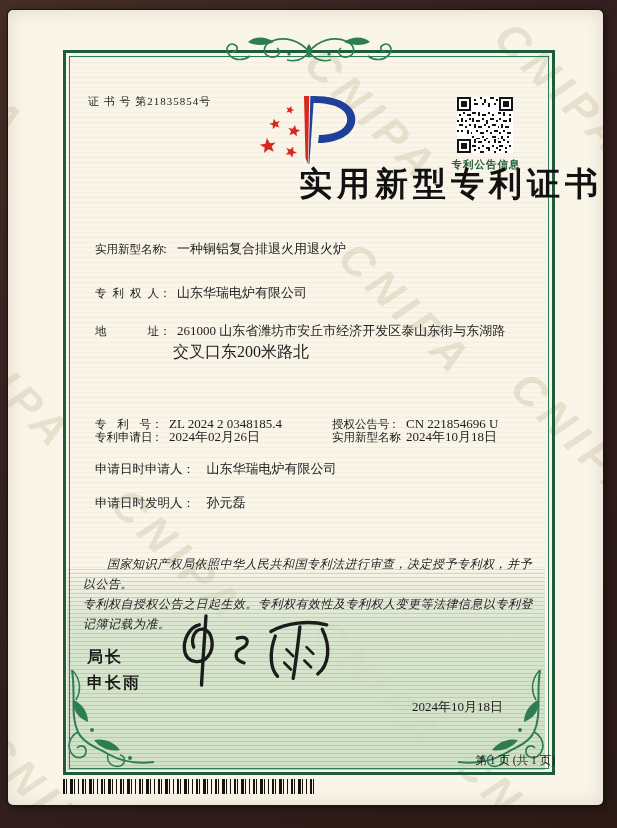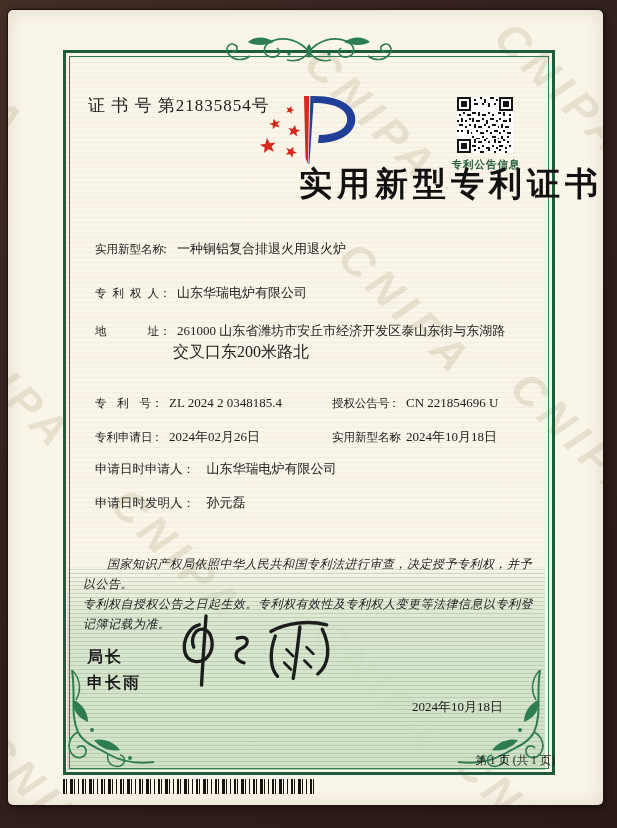--- a/index.html
+++ b/index.html
@@ -36,21 +36,21 @@
   }
   .frame{
     position:absolute;left:55px;top:40px;width:486px;height:719px;z-index:2;
     border:3px solid #1e5c3d;pointer-events:none;
   }
   .frame::after{
     content:"";position:absolute;inset:3px;border:1px solid #2e7d52;
   }
   .orn{position:absolute;z-index:3;}
   .content{position:absolute;inset:0;z-index:4;}
-  .cert-no{position:absolute;left:80px;top:84px;font-size:17px;color:#1c1c1c;letter-spacing:1px;}
+  .cert-no{position:absolute;left:80px;top:84px;font-size:11px;color:#1c1c1c;letter-spacing:1px;}
   .logo{position:absolute;left:248px;top:80px;width:110px;height:80px;}
   .qr{position:absolute;left:449px;top:87px;width:56px;height:56px;}
   .qr-caption{
     position:absolute;left:441px;top:148px;width:74px;text-align:center;
     font-size:10.5px;font-weight:bold;color:#1e5c3d;letter-spacing:1px;
   }
   .title{
     position:absolute;left:0;top:152px;width:595px;text-align:right;
     font-size:33px;font-weight:bold;color:#111;letter-spacing:5px;
   }
@@ -202,21 +202,21 @@
     <div class="row" style="top:274px">
       <span class="jlab w6">专利权人</span><span class="colon">：</span><span class="val">山东华瑞电炉有限公司</span>
     </div>
 
     <div class="row" style="top:312px">
       <span class="jlab w6">地址</span><span class="colon">：</span><span class="val">261000 山东省潍坊市安丘市经济开发区泰山东街与东湖路</span>
     </div>
     <div class="addr2">交叉口东200米路北</div>
 
 
-    <div class="row" style="top:385px">
+    <div class="row" style="top:406px">
       <span class="jlab w5">专利号</span><span class="colon">：</span><span class="val">ZL 2024 2 0348185.4</span>
       <span class="rcol">
         <span class="jlab w5">授权公告号</span><span class="colon">：</span><span class="val">CN 221854696 U</span>
       </span>
     </div>
 
     <div class="row" style="top:418px">
       <span class="jlab w5">专利申请日</span><span class="colon">：</span><span class="val">2024年02月26日</span>
       <span class="rcol">
         <span class="jlab w5">实用新型名称</span><span class="colon">：</span><span class="val">2024年10月18日</span>

